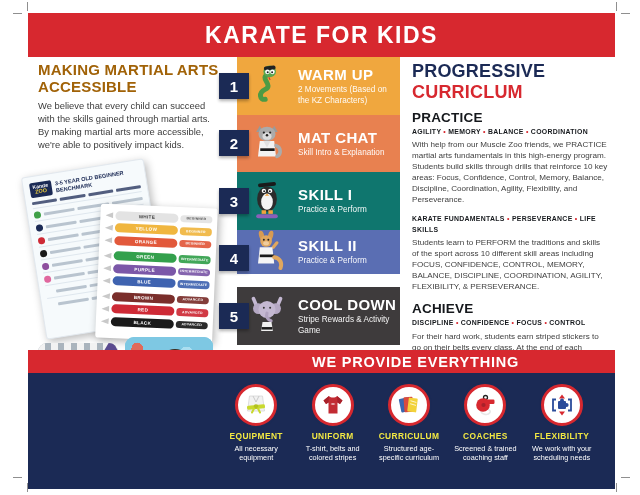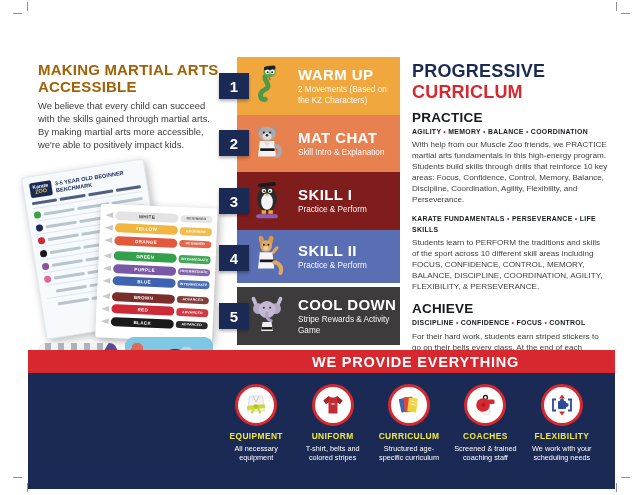--- a/index.html
+++ b/index.html
@@ -156,20 +156,23 @@
 
   <div class="crop v" style="left:27px; top:2px;"></div>
   <div class="crop h" style="left:13px; top:13px;"></div>
   <div class="crop v" style="left:616px; top:2px;"></div>
   <div class="crop h" style="left:621px; top:13px;"></div>
   <div class="crop v" style="left:27px; top:483px;"></div>
   <div class="crop h" style="left:13px; top:477px;"></div>
   <div class="crop v" style="left:616px; top:483px;"></div>
   <div class="crop h" style="left:621px; top:477px;"></div>
 
+  <div class="banner">
+    <h1>KARATE FOR KIDS</h1>
+  </div>
 
   <div class="intro-heading">MAKING MARTIAL ARTS ACCESSIBLE</div>
   <div class="intro-body">We believe that every child can succeed with the skills gained through martial arts. By making martial arts more accessible, we're able to positively impact kids.</div>
 
   <div class="bench-card">
     <div class="bench-head">
       <div class="bench-logo">
         <span>Karate</span>
         <b>ZOO</b>
       </div>
@@ -373,42 +376,42 @@
         <path d="M16 22 l4 7 4 -7" fill="#e0e0e0"></path>
         <rect x="12.5" y="30" width="16" height="3" fill="#1a1a1a"></rect>
         <path d="M30 27 c6 2 6 10 1 12" stroke="#ababab" stroke-width="4" fill="none" stroke-linecap="round"></path>
       </svg>
     </span>
     <span class="step-text">
       <div class="step-title">MAT CHAT</div>
       <div class="step-sub">Skill Intro &amp; Explanation</div>
     </span>
   </div>
-  <div class="step-band" style="top: 172px; height: 58px; background: #7f1d1d; text-decoration: underline;">
+  <div class="step-band" style="top: 172px; height: 58px; background: #0f766e; text-decoration: underline;">
     <span class="step-char">
       <svg width="36" height="44" viewBox="0 0 40 46">
         <ellipse cx="20" cy="23" rx="11" ry="14" fill="#2b2b2b"></ellipse>
         <ellipse cx="20" cy="26" rx="6.5" ry="9" fill="#f4f4f4"></ellipse>
         <rect x="10" y="5" width="20" height="4" rx="2" fill="#1a1a1a" transform="rotate(-6 20 7)"></rect>
         <circle cx="16.5" cy="14" r="2.4" fill="#fff"></circle>
           <circle cx="23.5" cy="14" r="2.4" fill="#fff"></circle>
         <circle cx="16.8" cy="14.3" r="1" fill="#111"></circle>
           <circle cx="23.2" cy="14.3" r="1" fill="#111"></circle>
         <polygon points="20,17 17.5,19.5 22.5,19.5" fill="#f2a33c"></polygon>
         <rect x="14" y="35.5" width="5" height="4" fill="#f2a33c"></rect>
           <rect x="21.5" y="35.5" width="5" height="4" fill="#f2a33c"></rect>
         <rect x="8" y="40" width="24" height="4.5" rx="2.2" fill="#8b5fb8"></rect>
       </svg>
     </span>
     <span class="step-text">
       <div class="step-title">SKILL I</div>
       <div class="step-sub">Practice &amp; Perform</div>
     </span>
   </div>
-  <div class="step-band" style="top: 230px; height: 53px; background: rgb(90, 110, 179);">
+  <div class="step-band" style="top: 230px; height: 44px; background: rgb(90, 110, 179);">
     <span class="step-char">
       <svg width="36" height="44" viewBox="0 0 40 46">
         <ellipse cx="14" cy="7" rx="2.8" ry="5.5" fill="#d79a52" transform="rotate(-15 14 7)"></ellipse>
         <ellipse cx="24" cy="7" rx="2.8" ry="5.5" fill="#d79a52" transform="rotate(15 24 7)"></ellipse>
         <circle cx="19" cy="13" r="6.5" fill="#e0a75e"></circle>
         <ellipse cx="19" cy="15.5" rx="3.2" ry="2.3" fill="#f0cd9e"></ellipse>
         <circle cx="16.5" cy="11.5" r="1.1" fill="#222"></circle>
           <circle cx="21.5" cy="11.5" r="1.1" fill="#222"></circle>
         <path d="M27 20 l4 -5" stroke="#e0a75e" stroke-width="3.5" stroke-linecap="round"></path>
         <path d="M12 20 h14 l2 18 h-18 z" fill="#f5f5f5"></path>

